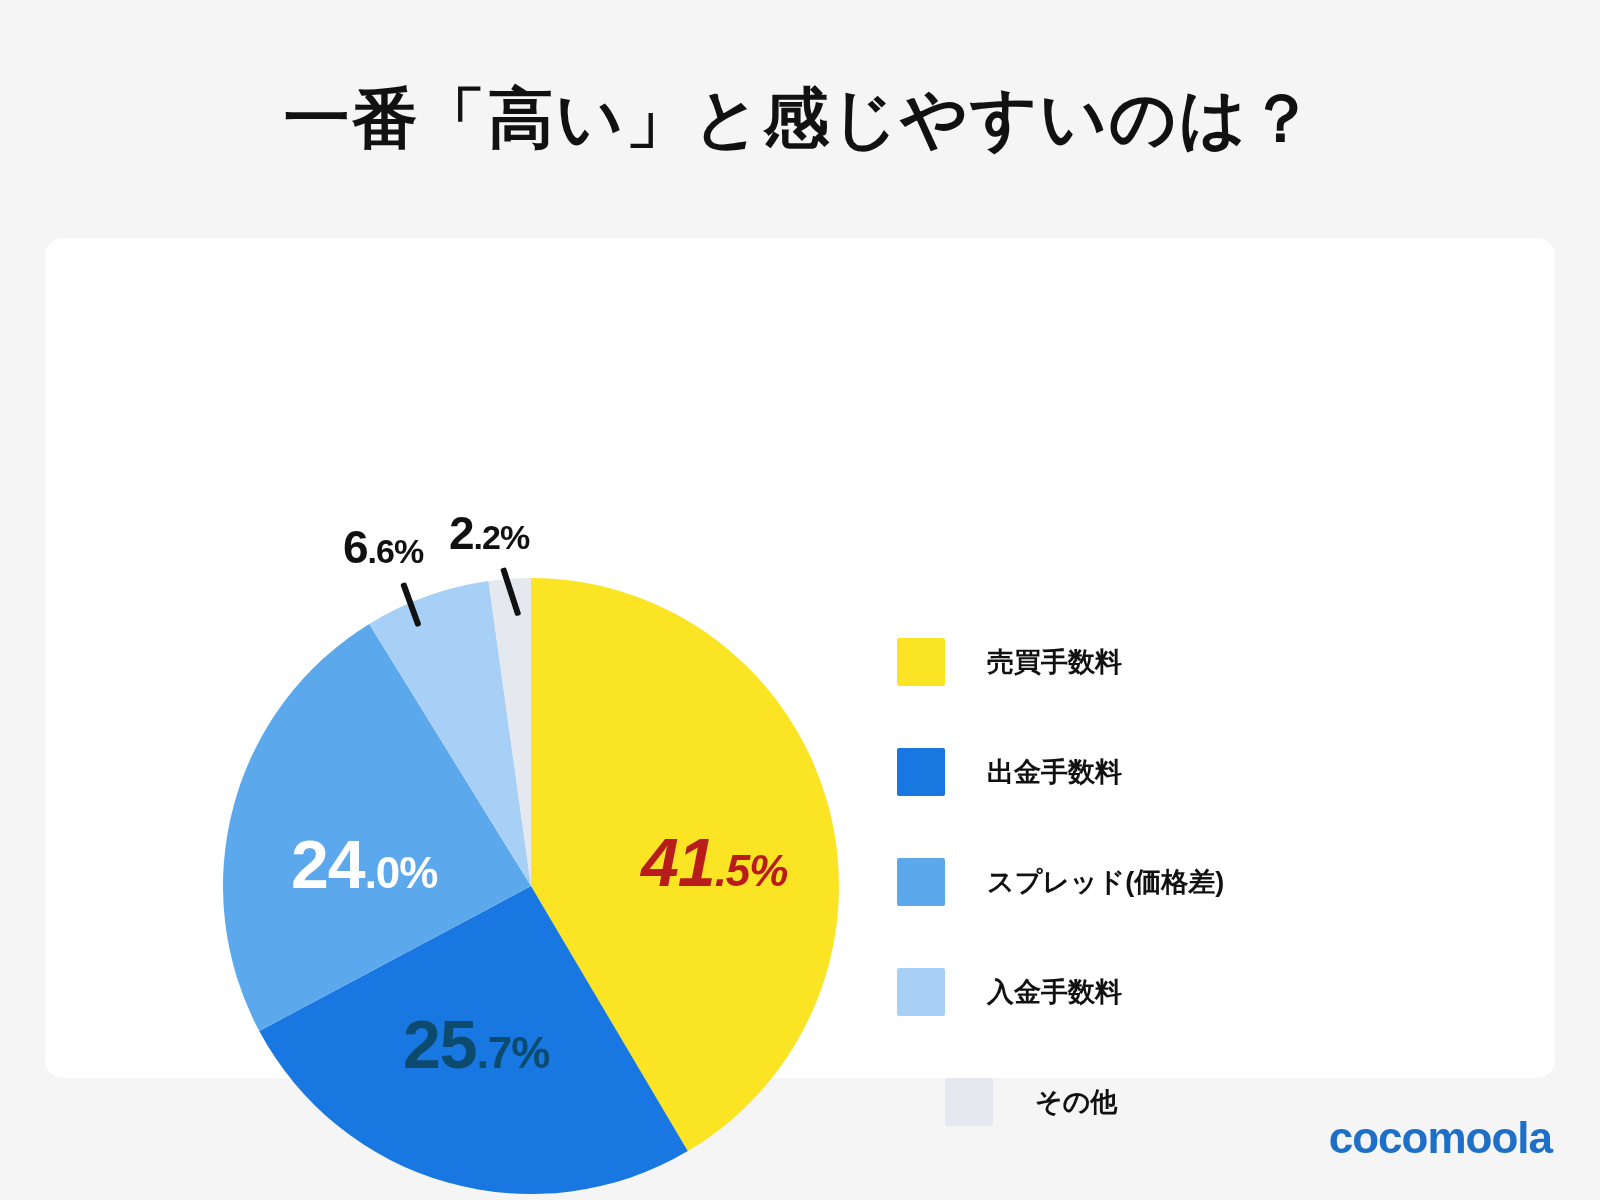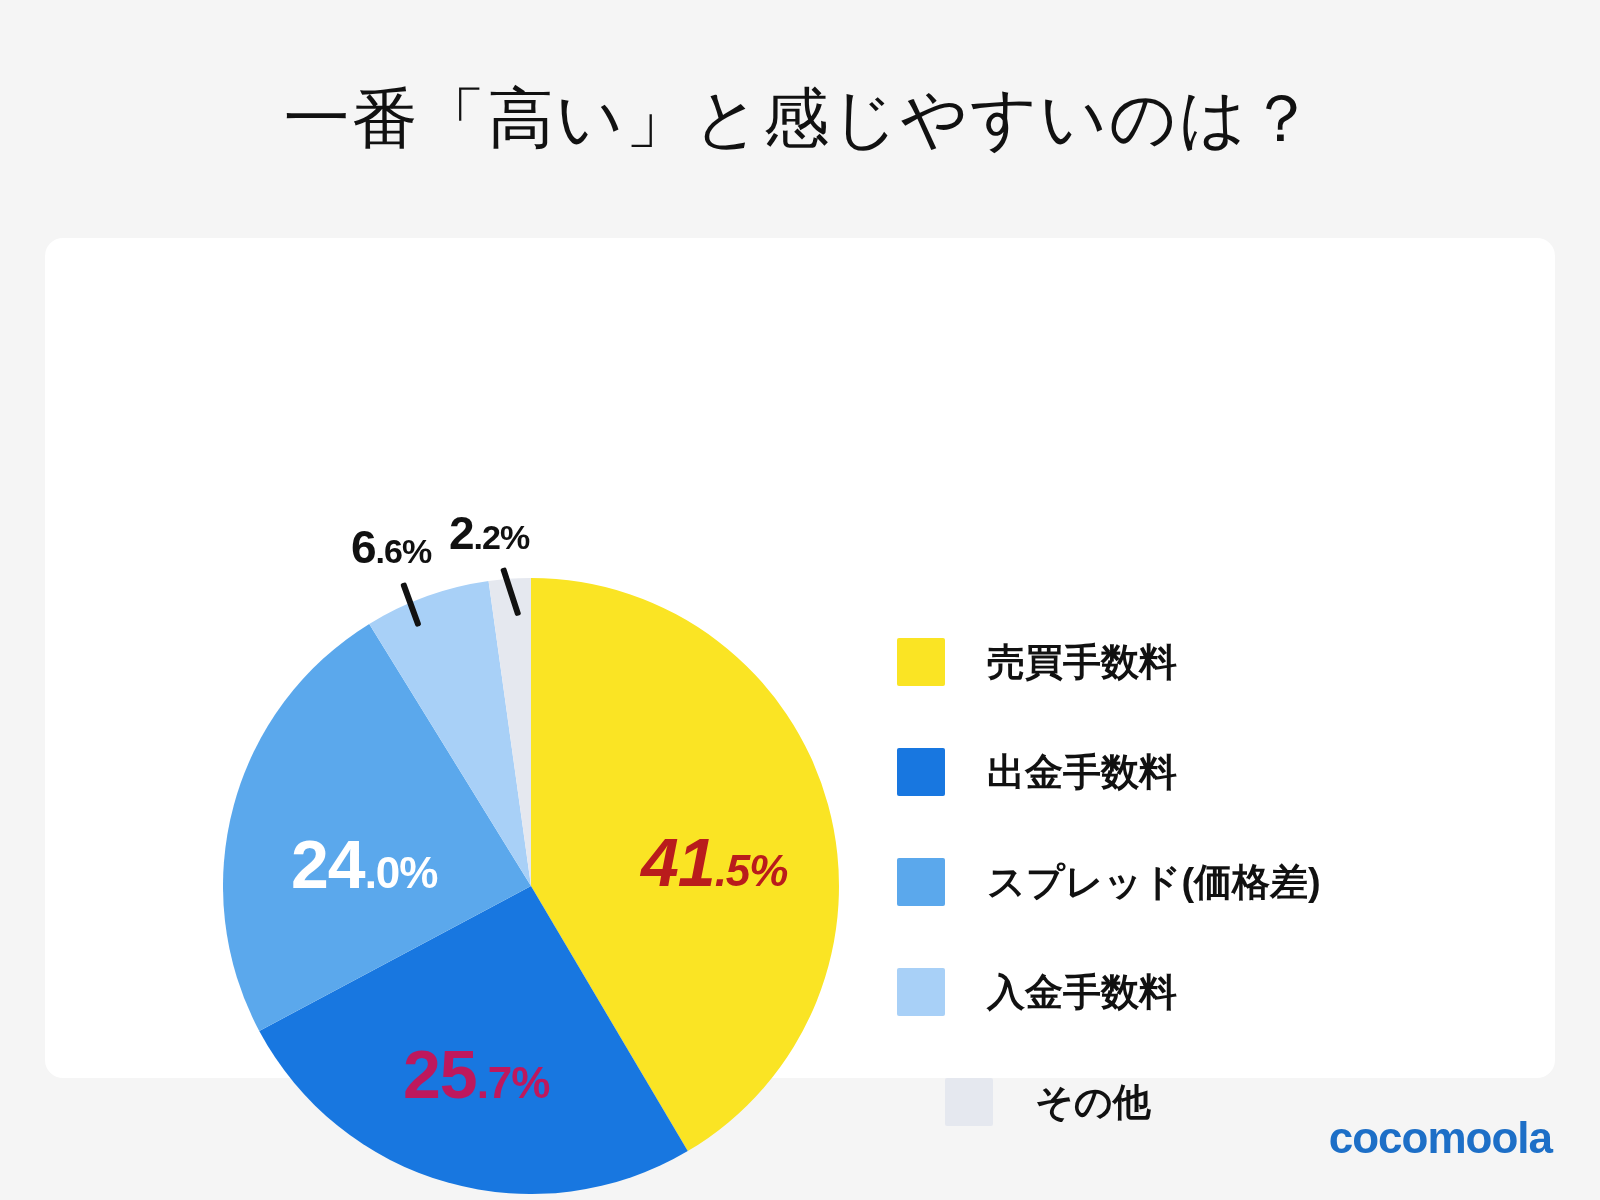--- a/index.html
+++ b/index.html
@@ -21,21 +21,21 @@
   }
 
   
   .chart-title {
     position: absolute;
     left: 0;
     top: 82px;
     width: 1600px;
     text-align: center;
     font-size: 66px;
-    font-weight: 400;
+    font-weight: 700;
     color: #111111;
     letter-spacing: 2px;
     line-height: 1.1;
     white-space: nowrap;
   }
 
   
   .card {
     position: absolute;
     left: 45px;
@@ -60,34 +60,34 @@
   .slice-label {
     position: absolute;
     white-space: nowrap;
     font-weight: 700;
     line-height: 1;
   }
   .slice-label .big   { font-size: 68px; letter-spacing: -1px; }
   .slice-label .small { font-size: 44px; letter-spacing: -1px; }
 
   .lbl-yellow { left: 596px; top: 590px; color: #b91c1c; font-style: italic; }
-  .lbl-blue   { left: 358px; top: 802px; color: #be185d; }
+  .lbl-blue   { left: 358px; top: 772px; color: #0c4a6e; }
   .lbl-mid    { left: 246px; top: 592px; color: #FFFFFF; }
 
   
   .callout {
     position: absolute;
     white-space: nowrap;
     font-weight: 700;
     color: #111111;
     line-height: 1;
   }
   .callout .big   { font-size: 46px; letter-spacing: -1px; }
   .callout .small { font-size: 34px; letter-spacing: -1px; }
-  .cal-light { left: 306px; top: 286px; }
+  .cal-light { left: 298px; top: 286px; }
   .cal-grey  { left: 404px; top: 272px; }
 
   
   .leader {
     position: absolute;
     background: #111111;
     border-radius: 2px;
   }
   .leader-light {
     left: 355px; top: 345px;
@@ -117,21 +117,21 @@
   }
   .legend-row:last-child { margin-bottom: 0; padding-left: 48px; }
   .swatch {
     width: 48px;
     height: 48px;
     flex: 0 0 48px;
     border-radius: 2px;
   }
   .legend-label {
     margin-left: 42px;
-    font-size: 38px;
+    font-size: 27px;
     font-weight: 700;
     color: #111111;
     white-space: nowrap;
     line-height: 1;
   }
 
   
   .brand {
     position: absolute;
     right: 48px;

